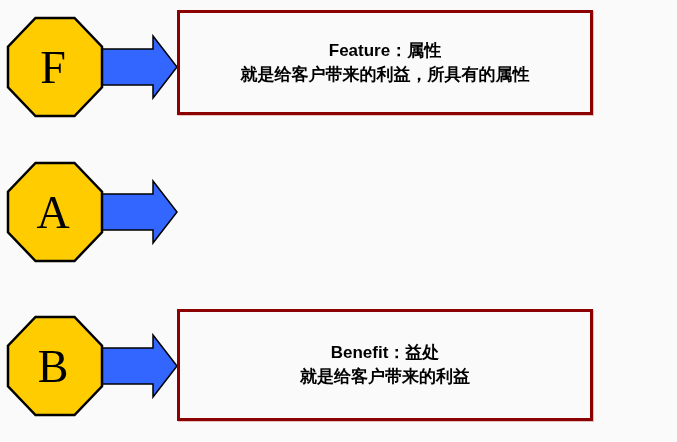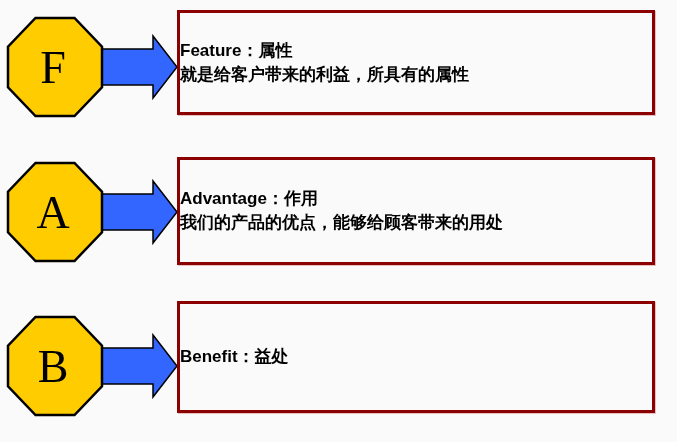--- a/index.html
+++ b/index.html
@@ -22,33 +22,33 @@
   .shape-svg.r2 { top: 155px; }
   .shape-svg.r3 { top: 309px; }
   .octagon-letter {
     font-family: "Liberation Serif", serif;
     font-size: 46px;
     fill: #000000;
   }
   .text-box {
     position: absolute;
     left: 177px;
-    width: 478px;
+    width: 416px;
     border: 3px solid #8B0000;
     background: #FAFAFA;
     box-shadow: 1px 1px 0 rgba(200,120,120,0.45);
     display: flex;
     flex-direction: column;
     justify-content: center;
-    align-items: flex-start;
+    align-items: center;
     text-align: center;
   }
   .text-box.r1 { top: 10px;  height: 105px; }
   .text-box.r2 { top: 157px; height: 108px; }
-  .text-box.r3 { top: 301px; height: 112px; }
+  .text-box.r3 { top: 309px; height: 112px; }
   .box-title, .box-desc {
     color: #000000;
     font-size: 17px;
     line-height: 24px;
     font-weight: 600;
     white-space: nowrap;
   }
 </style>
 </head>
 <body>
@@ -63,27 +63,24 @@
   <div class="text-box r1">
     <div class="box-title">Feature：属性</div>
     <div class="box-desc">就是给客户带来的利益，所具有的属性</div>
   </div>
 
   <svg class="shape-svg r2" viewBox="0 0 180 114">
     <polygon points="96,39 153,39 153,26 177,57 153,88 153,75 96,75" stroke="#000000" stroke-width="1.5" fill="#3366FF"></polygon>
     <polygon points="35.5,8 74.5,8 102,36.7 102,77.3 74.5,106 35.5,106 8,77.3 8,36.7" stroke="#000000" stroke-width="2.5" fill="#FFCC00"></polygon>
     <text class="octagon-letter" x="53" y="73" text-anchor="middle">A</text>
   </svg>
-  <div class="text-box r2">
-    <div class="box-title">Advantage：作用</div>
-    <div class="box-desc">我们的产品的优点，能够给顾客带来的用处</div>
-  </div>
 
   <svg class="shape-svg r3" viewBox="0 0 180 114">
     <polygon points="96,39 153,39 153,26 177,57 153,88 153,75 96,75" stroke="#000000" stroke-width="1.5" fill="#3366FF"></polygon>
     <polygon points="35.5,8 74.5,8 102,36.7 102,77.3 74.5,106 35.5,106 8,77.3 8,36.7" stroke="#000000" stroke-width="2.5" fill="#FFCC00"></polygon>
     <text class="octagon-letter" x="53" y="73" text-anchor="middle">B</text>
   </svg>
   <div class="text-box r3">
     <div class="box-title">Benefit：益处</div>
+    <div class="box-desc">就是给客户带来的利益</div>
   </div>
 
 </div>
 
 </body></html>

